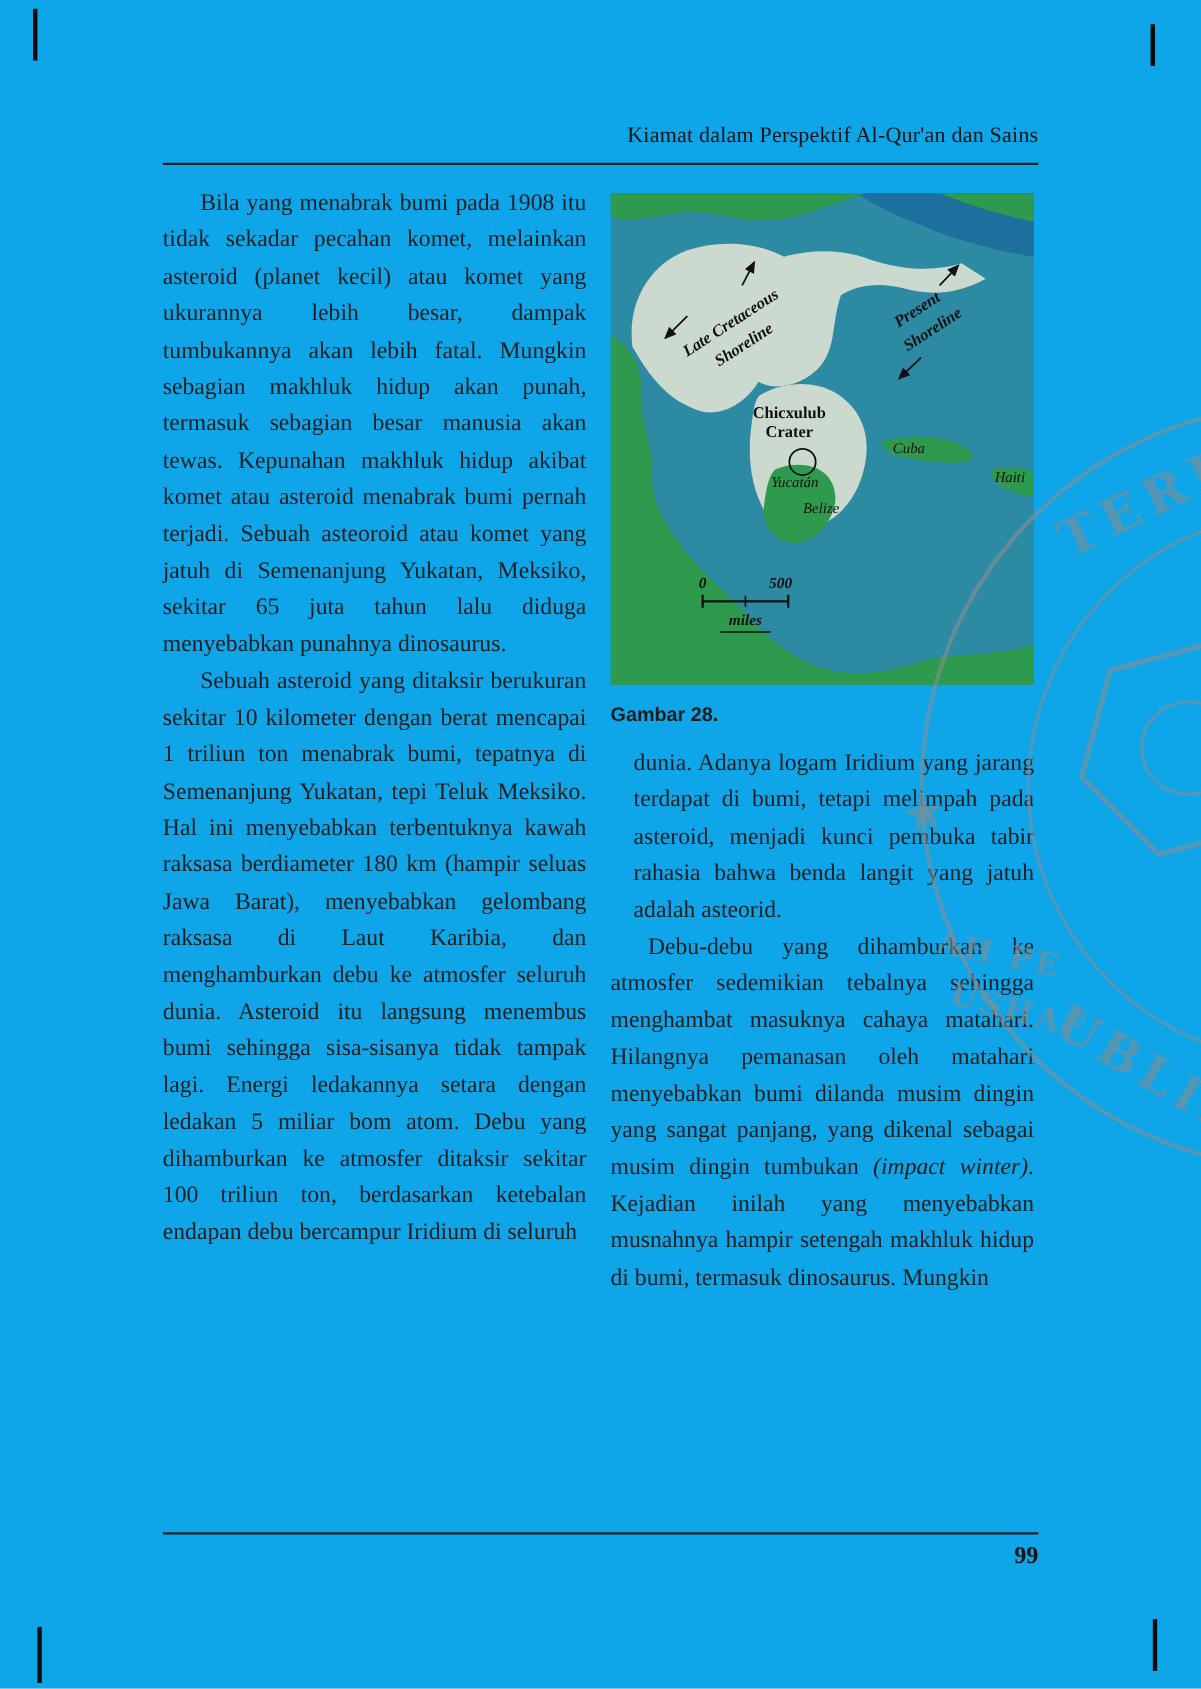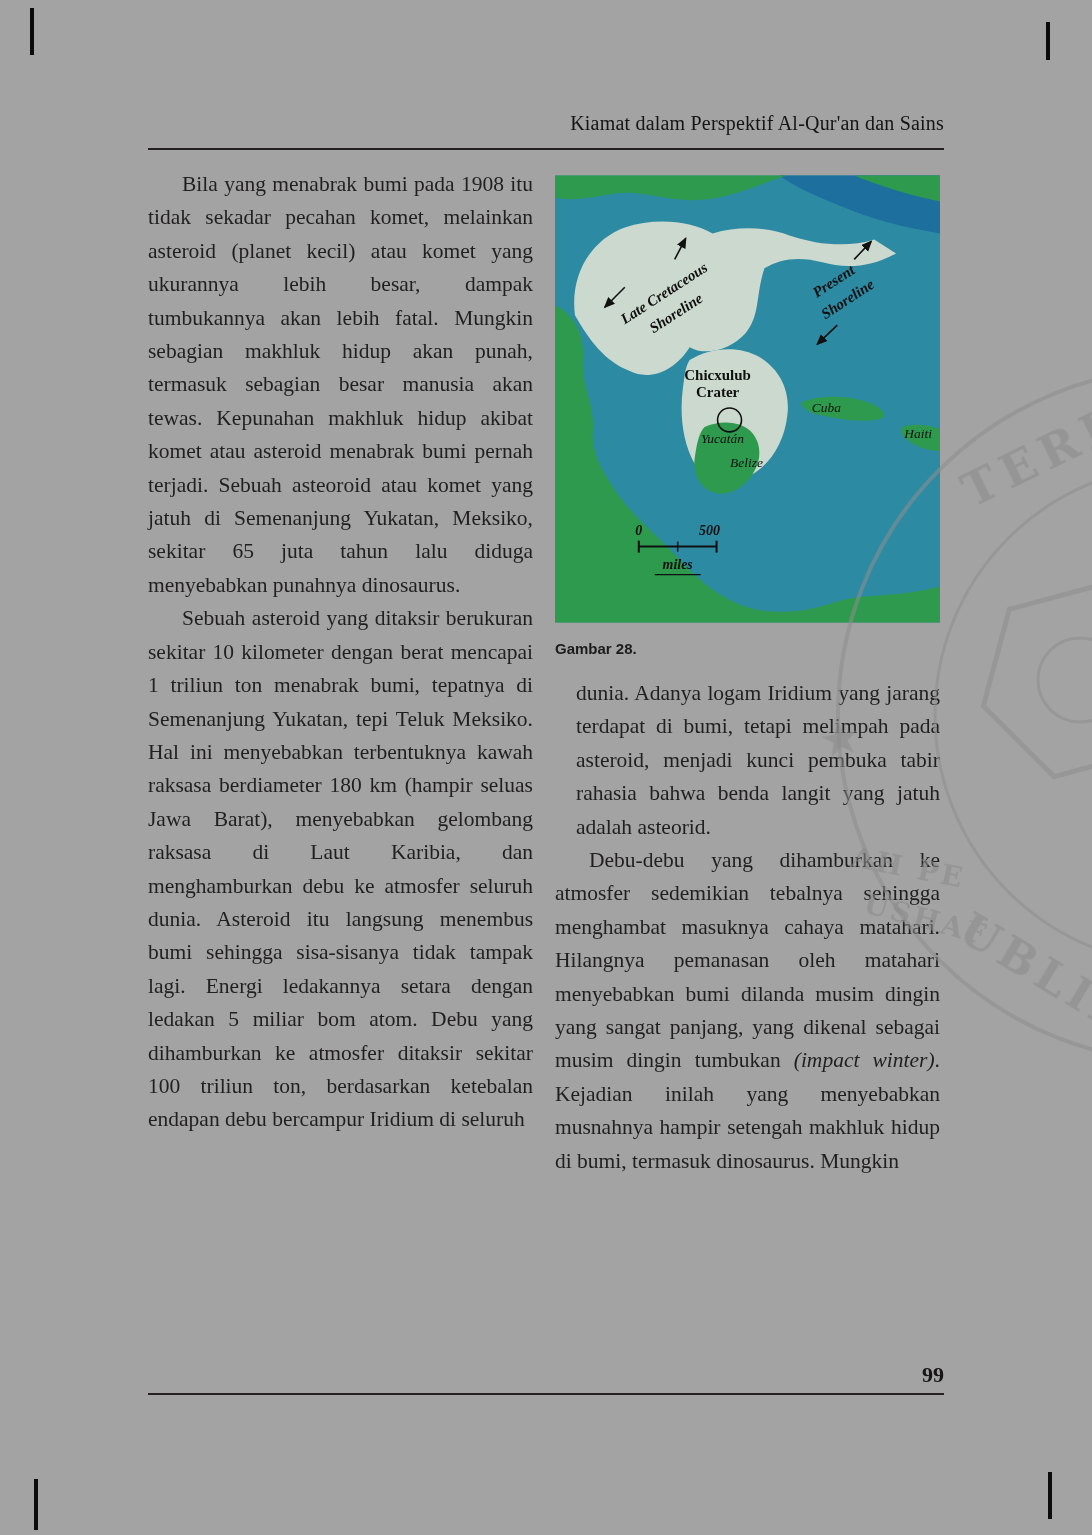--- a/index.html
+++ b/index.html
@@ -1,34 +1,34 @@
 <!DOCTYPE html>
 <html><head>
 <meta charset="utf-8">
 <style>
   html,body { margin:0; padding:0; background:#d9d9d9; }
   .page {
     position:relative; width:1092px; height:1535px; margin:0 auto;
-    background:#a3a3a3; overflow:hidden;
+    background:#0ea5e9; overflow:hidden;
     font-family:"Liberation Serif", serif; color:#1e1c1d;
   }
   .crop-mark { position:absolute; background:#0c0c0c; width:4px; }
   .crop-tl { left:30px;  top:8px;    height:47px; }
   .crop-tr { left:1046px; top:22px;  height:38px; }
   .crop-bl { left:34px;  top:1479px; height:51px; }
   .crop-br { left:1048px; top:1472px; height:47px; }
 
   .header-title {
     position:absolute; left:148px; top:112px; width:796px;
     text-align:right; font-size:20px; letter-spacing:0.2px; color:#161414;
   }
   .header-rule { position:absolute; left:148px; top:148px; width:796px; height:2px; background:#242021; }
   .footer-rule { position:absolute; left:148px; top:1393px; width:796px; height:2px; background:#242021; }
   .page-number {
-    position:absolute; left:148px; top:1362px; width:796px;
+    position:absolute; left:148px; top:1401px; width:796px;
     text-align:right; font-size:22px; font-weight:bold; color:#161414;
   }
 
   .content {
     position:absolute; left:148px; top:168px; width:796px;
     display:flex; gap:22px; z-index:1;
   }
   .col { width:385px; }
   .body-p {
     margin:0; font-size:21.5px; line-height:33.4px; text-align:justify; color:#211f20;
@@ -37,21 +37,21 @@
   .body-p em { font-style:italic; }
 
   figure.map-figure { margin:0; padding:0; width:385px; height:448px; line-height:0; margin-top:7px; }
   .map text { font-family:"Liberation Serif", serif; fill:#101010; }
   .map .shoreline-label { font-size:15px; font-weight:bold; font-style:italic; }
   .map .crater-label { font-size:15px; font-weight:bold; }
   .map .place-label { font-size:13.5px; font-style:italic; }
   .map .scale-label { font-size:14px; font-weight:bold; font-style:italic; }
 
   .caption {
-    font-family:"Liberation Sans", sans-serif; font-size:15px; line-height:24px;
+    font-family:"Liberation Sans", sans-serif; font-size:18px; line-height:24px;
     color:#2a2a2a; margin:14px 0 16px 0;
   }
   .caption .cap-label { font-weight:bold; color:#1c1c1c; }
 
   .col-right .body-p.first { margin-top:4px;margin-left:21px; }
 
   .watermark {
     position:absolute; left:0; top:0; z-index:2; pointer-events:none;
   }
   .watermark text { font-family:"DejaVu Serif", serif; font-weight:bold; }

